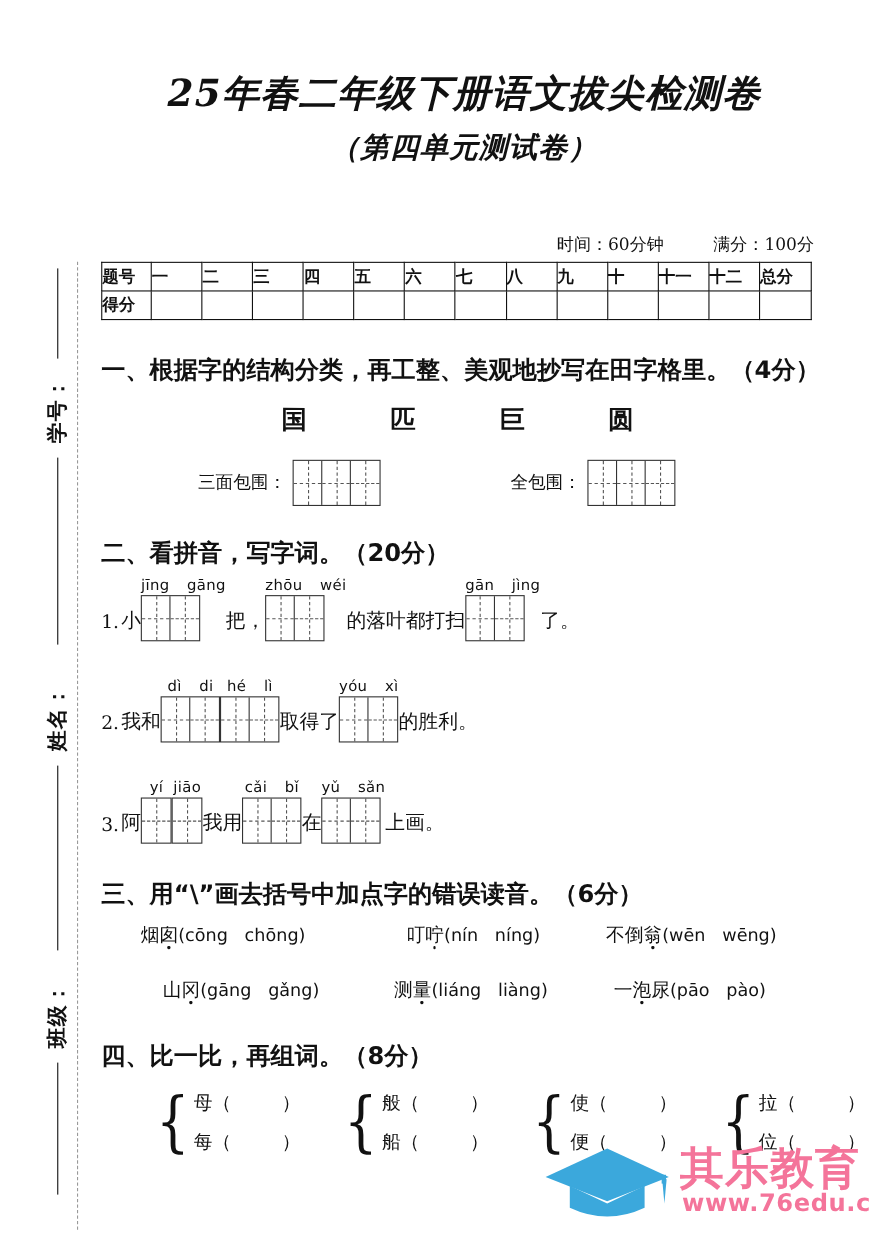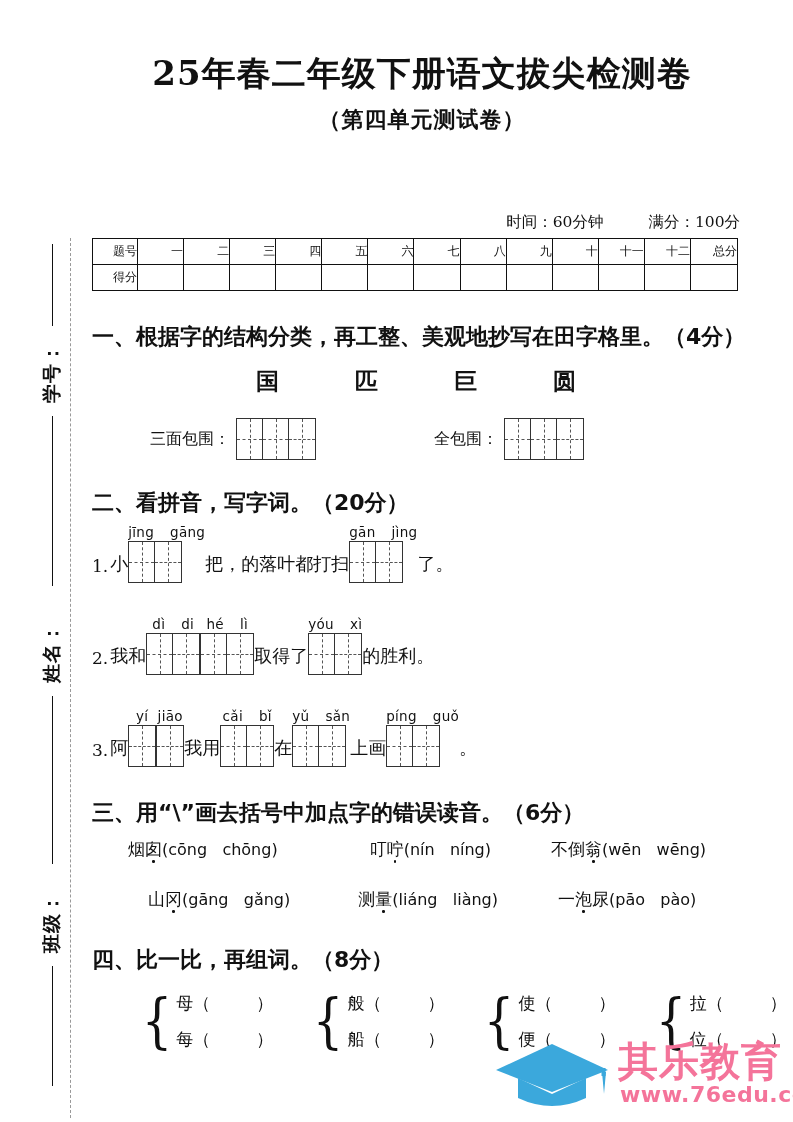--- a/index.html
+++ b/index.html
@@ -44,30 +44,30 @@
     font-size: 19px;
     font-weight: bold;
     font-family: "DejaVu Sans", "Liberation Sans", sans-serif;
     letter-spacing: 1px;
     white-space: nowrap;
     transform-origin: center center;
     transform: rotate(-90deg);
   }
 
   
-  #title-block { position: absolute; left: 92px; top: 52px; width: 660px; text-align: center; }
+  #title-block { position: absolute; left: 92px; top: 64px; width: 660px; text-align: center; font-style: italic; }
   #main-title {
     font-size: 34px;
     font-weight: bold;
     letter-spacing: 1px;
     font-family: "DejaVu Serif", "Liberation Serif", serif;
     line-height: 1.25;
   }
   #sub-title {
-    font-size: 22px;
+    font-size: 26px;
     font-weight: bold;
     margin-top: 10px;
     letter-spacing: 1px;
   }
 
   
   #meta-line {
     position: absolute;
     left: 92px; top: 212px;
     width: 648px;
@@ -80,24 +80,25 @@
   #score-table {
     position: absolute;
     left: 92px; top: 238px;
     width: 646px;
     border-collapse: collapse;
     table-layout: fixed;
   }
   #score-table td {
     border: 1.4px solid #111;
     height: 25px;
-    text-align: right;
+    text-align: left;
     vertical-align: middle;
-    font-size: 12px;
+    font-size: 15px;
     padding: 0;
+    font-weight: bold;
   }
   #score-table td.head-cell { width: 44px; }
   #score-table td.total-cell { width: 46px; }
 
   
   .sec-head {
     position: absolute;
     left: 92px;
     font-size: 22px;
     font-weight: bold;
@@ -303,21 +304,21 @@
         <td></td>
         <td></td>
         <td></td>
       </tr>
   </tbody>
 </table>
 
 <div class="sec-head" style="top:322px;">一、根据字的结构分类，再工整、美观地抄写在田字格里。（4分）</div>
 <div id="q1-chars">国  匹  巨  圆</div>
 <div id="q1-row">
-  <div class="q1-group" style="margin-left:58px;">
+  <div class="q1-group" style="margin-left:88px;">
     <span class="q1-label">三面包围：</span>
     <span class="tzg">
         <span class="cell"></span>
         <span class="cell"></span>
         <span class="cell"></span>
       </span>
   </div>
   <div class="q1-group" style="margin-left:118px;">
     <span class="q1-label">全包围：</span>
     <span class="tzg">
@@ -331,20 +332,24 @@
 <div class="sec-head" style="top:488px;">二、看拼音，写字词。（20分）</div>
 <div class="pinyin-row" id="py-row-0" style="top:524px;">
     <div class="py-line">
       <span class="py-num">1.</span>
       <span class="py-txt">小</span>
       <span class="py-unit"><div class="py-top"><span class="syl">jīng</span><span class="sp-m"></span><span class="syl">gāng</span></div><span class="tzg">
           <span class="cell"></span>
           <span class="cell"></span>
         </span></span>
       <span class="py-txt">把，</span>
+      <span class="py-unit"><div class="py-top"><span class="syl">zhōu</span><span class="sp-m"></span><span class="syl">wéi</span></div><span class="tzg">
+          <span class="cell"></span>
+          <span class="cell"></span>
+        </span></span>
       <span class="py-txt">的落叶都打扫</span>
       <span class="py-unit"><div class="py-top"><span class="syl">gān</span><span class="sp-m"></span><span class="syl">jìng</span></div><span class="tzg">
           <span class="cell"></span>
           <span class="cell"></span>
         </span></span>
       <span class="py-txt">了。</span>
     </div>
   </div>
 <div class="pinyin-row" id="py-row-1" style="top:616px;">
     <div class="py-line">
@@ -380,24 +385,20 @@
       <span class="py-unit"><div class="py-top"><span class="syl">cǎi</span><span class="sp-m"></span><span class="syl">bǐ</span></div><span class="tzg">
           <span class="cell"></span>
           <span class="cell"></span>
         </span></span>
       <span class="py-txt">在</span>
       <span class="py-unit"><div class="py-top"><span class="syl">yǔ</span><span class="sp-m"></span><span class="syl">sǎn</span></div><span class="tzg">
           <span class="cell"></span>
           <span class="cell"></span>
         </span></span>
       <span class="py-txt">上画</span>
-      <span class="py-unit"><div class="py-top"><span class="syl">píng</span><span class="sp-m"></span><span class="syl">guǒ</span></div><span class="tzg">
-          <span class="cell"></span>
-          <span class="cell"></span>
-        </span></span>
       <span class="py-txt">。</span>
     </div>
   </div>
 
 <div class="sec-head" style="top:798px;">三、用“\”画去括号中加点字的错误读音。（6分）</div>
 <div class="q3-row" id="q3-row-0" style="top:838px;">
     <div class="q3-item" style="margin-left: 36px;"><span>烟</span><span class="dotted">囱</span><span class="q3-py">(cōng&nbsp;&nbsp;&nbsp;chōng)</span></div>
     <div class="q3-item" style="margin-left: 92px;"><span>叮</span><span class="dotted">咛</span><span class="q3-py">(nín&nbsp;&nbsp;&nbsp;níng)</span></div>
     <div class="q3-item" style="margin-left: 60px;"><span>不倒</span><span class="dotted">翁</span><span class="q3-py">(wēn&nbsp;&nbsp;&nbsp;wēng)</span></div>
   </div>

